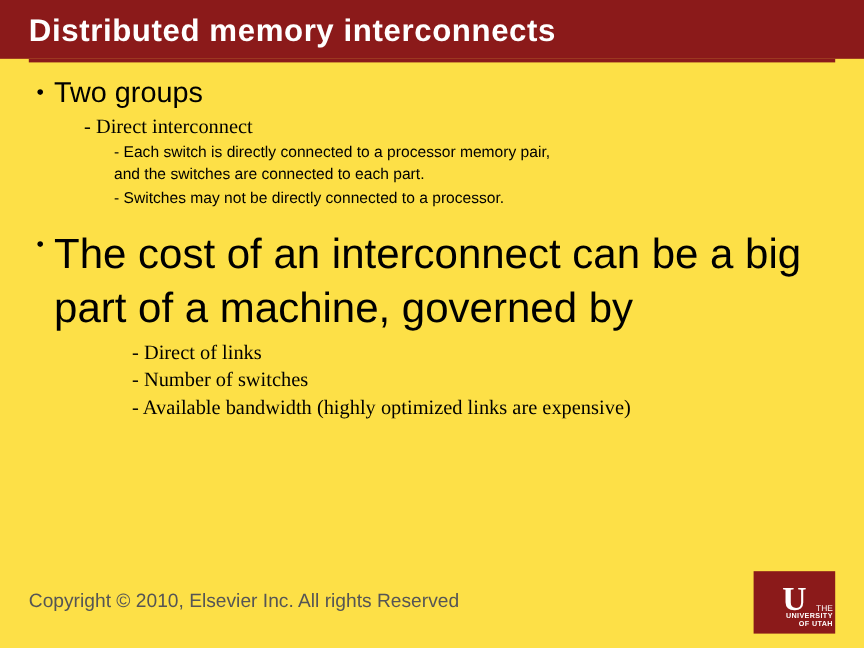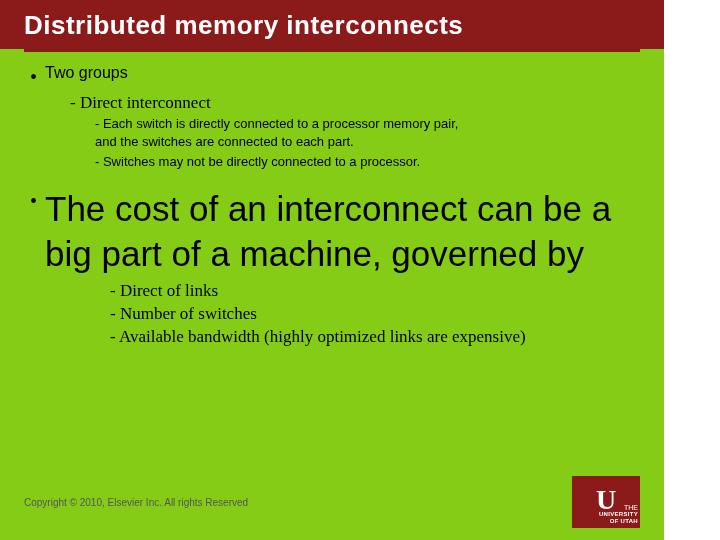--- a/index.html
+++ b/index.html
@@ -7,23 +7,23 @@
     body {
       width: 720px;
       height: 540px;
       background: #ffffff;
       font-family: 'Times New Roman', Times, serif;
       overflow: hidden;
       position: relative;
     }
 
     .slide {
-      width: 664px;
+      width: 720px;
       height: 540px;
-      background: #84cc16;
+      background: #fde047;
       padding: 0;
       position: relative;
     }
 
     .title-bar {
       background: #8B1A1A;
       padding: 10px 24px 8px 24px;
       margin-bottom: 0;
     }
 
@@ -55,21 +55,21 @@
 
     .bullet-dot {
       color: #000;
       font-size: 20px;
       margin-right: 8px;
       margin-top: 2px;
       flex-shrink: 0;
     }
 
     .bullet-text-main {
-      font-size: 16px;
+      font-size: 24px;
       font-family: Arial, sans-serif;
       color: #000;
     }
 
     .sub-item {
       margin-left: 40px;
       font-size: 17px;
       font-family: Liberation Serif, serif;
       color: #000;
       margin-top: 3px;
@@ -117,21 +117,21 @@
       position: absolute;
       bottom: 12px;
       left: 24px;
       right: 24px;
       display: flex;
       align-items: center;
       justify-content: space-between;
     }
 
     .footer-text {
-      font-size: 10px;
+      font-size: 16px;
       color: #555;
       font-family: Arial, sans-serif;
     }
 
     
     .logo {
       width: 68px;
       height: 52px;
       position: relative;
     }

